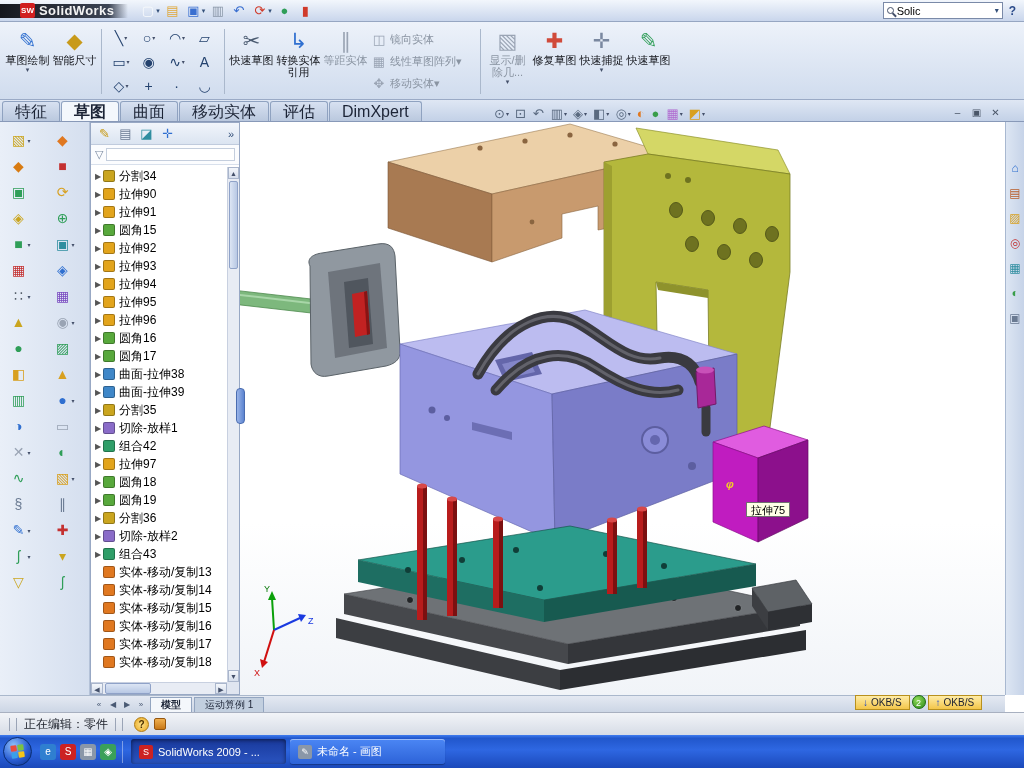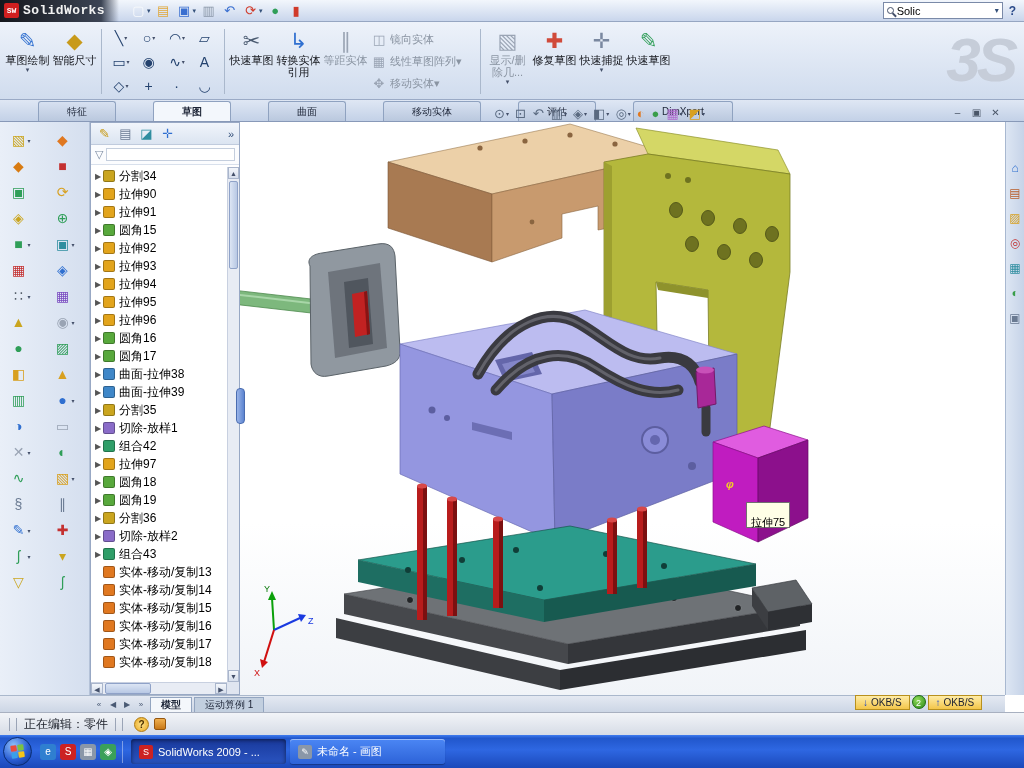--- a/index.html
+++ b/index.html
@@ -6,22 +6,22 @@
   html,body { margin:0; padding:0; }
   body {
     width:1024px; height:768px; position:relative; overflow:hidden;
     font-family:"Liberation Sans","DejaVu Sans",sans-serif; font-size:12px;
     background:#fff;
   }
   
   #titlebar { position:absolute; left:0; top:0; width:1024px; height:22px;
     background:linear-gradient(#f2f6fc,#c9d6ec); border-bottom:1px solid #96a6c2;
     display:flex; align-items:center; }
-  #logo-area { height:22px; display:flex; align-items:center; gap:4px; padding:0 14px 0 4px;
-    background:linear-gradient(90deg,#15171d,#3c4454 85%,rgba(60,68,84,0));font-family:Liberation Mono, monospace; }
+  #logo-area { height:14px; display:flex; align-items:center; gap:4px; padding:0 14px 0 20px;
+    background:linear-gradient(90deg,#15171d,#3c4454 85%,rgba(60,68,84,0)); }
   #logo-chip { width:15px; height:15px; background:#d01f1f; color:#fff; font-size:8px; font-weight:bold;
     display:flex; align-items:center; justify-content:center; border-radius:2px; }
   #app-name { color:#f2f2f2; font-weight:bold; font-size:13px; letter-spacing:.4px; }
   .menu { padding:3px 8px; color:#101018; }
   #std-toolbar { display:flex; align-items:center; margin-left:10px; gap:1px; }
   .tbtn { display:inline-flex; align-items:center; padding:1px 2px; }
   .tg { width:15px; height:15px; font-size:13px; line-height:15px; text-align:center; }
   .ta { font-size:7px; color:#34507a; margin-left:1px; }
   #search-box { margin-left:auto; display:flex; align-items:center; gap:3px;
     background:#fff; border:1px solid #7a8aa8; height:17px; width:120px; padding:0 3px; font-size:11px; }
@@ -48,23 +48,23 @@
   .cm-row { display:flex; align-items:center; height:22px; font-size:11px; }
   .cm-row .ic { width:16px; font-size:13px; text-align:center; margin-right:3px; }
   .cm-row.disabled { color:#8a94a2; }
   #watermark { position:absolute; right:10px; top:2px; font-size:62px; font-weight:bold; font-style:italic;
     color:#c6cdd9; letter-spacing:-4px; }
 
   
   #tabs { position:absolute; left:0; top:100px; width:1024px; height:22px;
     background:linear-gradient(#dfe7f4,#c3d1e7); border-bottom:1px solid #8899b8;
     display:flex; align-items:flex-end; padding-left:2px; }
-  .tab { height:20px; line-height:19px; padding:0 28px; font-size:10px; color:#1c2436;
+  .tab { height:20px; line-height:19px; padding:0 12px; font-size:16px; color:#1c2436;
     background:linear-gradient(#d7e1f1,#bac8de); border:1px solid #8fa2c0; border-bottom:none;
-    border-radius:3px 3px 0 0; margin-right:1px;margin-left:36px; }
+    border-radius:3px 3px 0 0; margin-right:1px; }
   .tab.active { background:#f3f7fc; font-weight:bold; }
 
   
   #hud { position:absolute; left:492px; top:104px; height:18px; display:flex; align-items:center; gap:2px; z-index:6; }
   .hic { display:inline-flex; align-items:center; padding:0 2px; }
   .hic .g { font-size:13px; }
   .hic .ar { font-size:6px; color:#44506a; margin-left:1px; }
   #docbtns { position:absolute; left:948px; top:105px; display:flex; z-index:6; }
   .dbtn { width:19px; height:15px; text-align:center; line-height:15px; font-size:10px; color:#4a5668; }
 
@@ -106,21 +106,21 @@
     border:1px solid #8fa2c8; border-radius:2px; }
   #hspacer { flex:1; }
   #scorner { position:absolute; right:0; bottom:0; width:12px; height:12px; background:#dfe5f0; }
   #splitter { position:absolute; left:236px; top:388px; width:9px; height:36px; z-index:7;
     background:linear-gradient(90deg,#9ab4e8,#5c84d0); border:1px solid #4a6cb0; border-radius:4px; }
 
   
   #viewport { position:absolute; left:240px; top:122px; width:765px; height:573px;
     background:linear-gradient(#ffffff 70%,#f1f4f8); overflow:hidden; }
   #tooltip { position:absolute; left:506px; top:380px; background:#ffffe6; border:1px solid #707070;
-    font-size:11px; height:15px; line-height:14px; padding:12px 4px; color:#000; }
+    font-size:11px; height:15px; line-height:14px; padding:0 4px; color:#000; }
 
   
   #taskpane { position:absolute; left:1005px; top:122px; width:19px; height:573px;
     background:linear-gradient(90deg,#dde6f3,#c6d3e8); border-left:1px solid #a8b8d0;
     display:flex; flex-direction:column; align-items:center; padding-top:38px; }
   .tp { width:16px; height:16px; margin-bottom:9px; font-size:12px; line-height:16px; text-align:center; }
 
   
   #doctabs { position:absolute; left:0; top:695px; width:1005px; height:17px;
     background:linear-gradient(#e4e9f2,#ccd6e5); border-top:1px solid #aab8cc;
@@ -363,21 +363,20 @@
         <span class="lbl">快速捕捉</span>
         <span class="ar">▾</span>
       </div>
 
       <div class="cm-btn">
         <span class="ic" style="color: rgb(47, 158, 88);">✎</span>
         <span class="lbl">快速草图</span>
         <span class="ar"></span>
       </div>
     </div>
-  <div id="watermark">3S</div>
 </div>
 
 <div id="tabs">
 
 <span class="tab">特征</span>
     <span class="tab active">草图</span>
     <span class="tab">曲面</span>
     <span class="tab">移动实体</span>
     <span class="tab">评估</span>
     <span class="tab">DimXpert</span>

